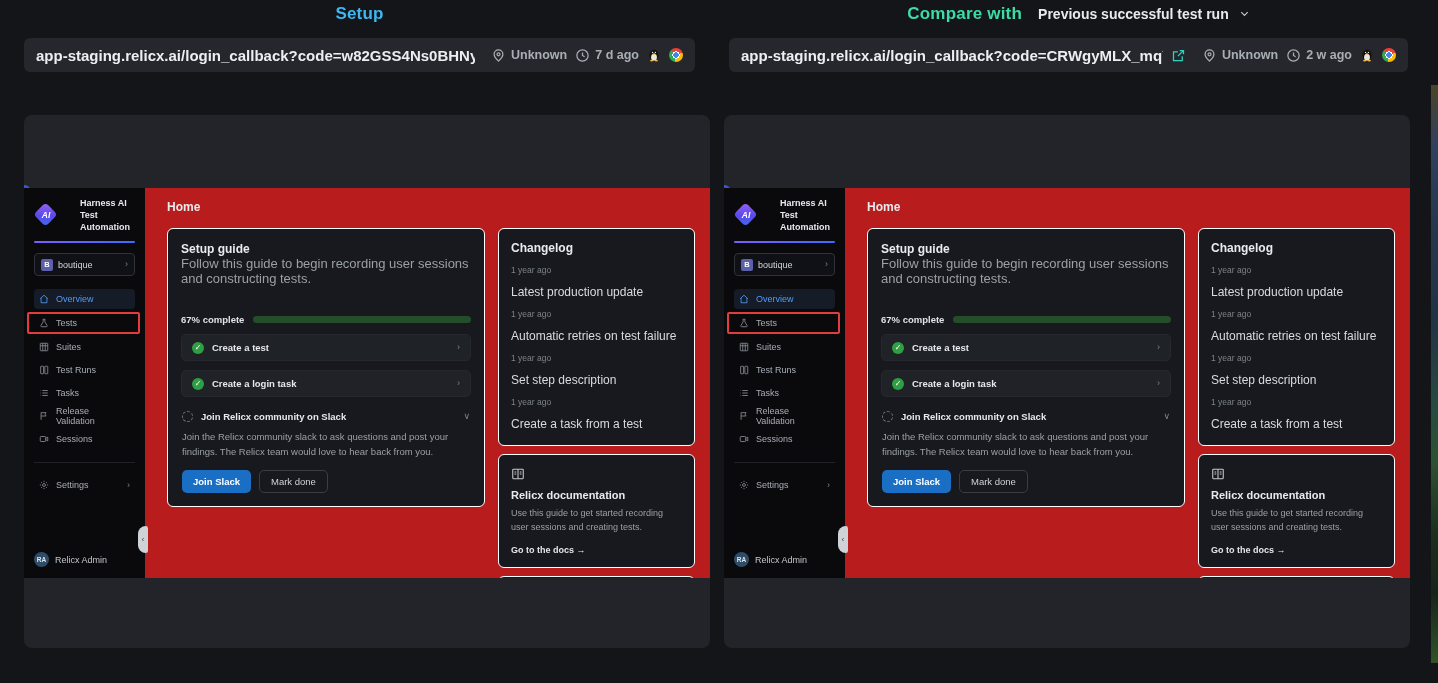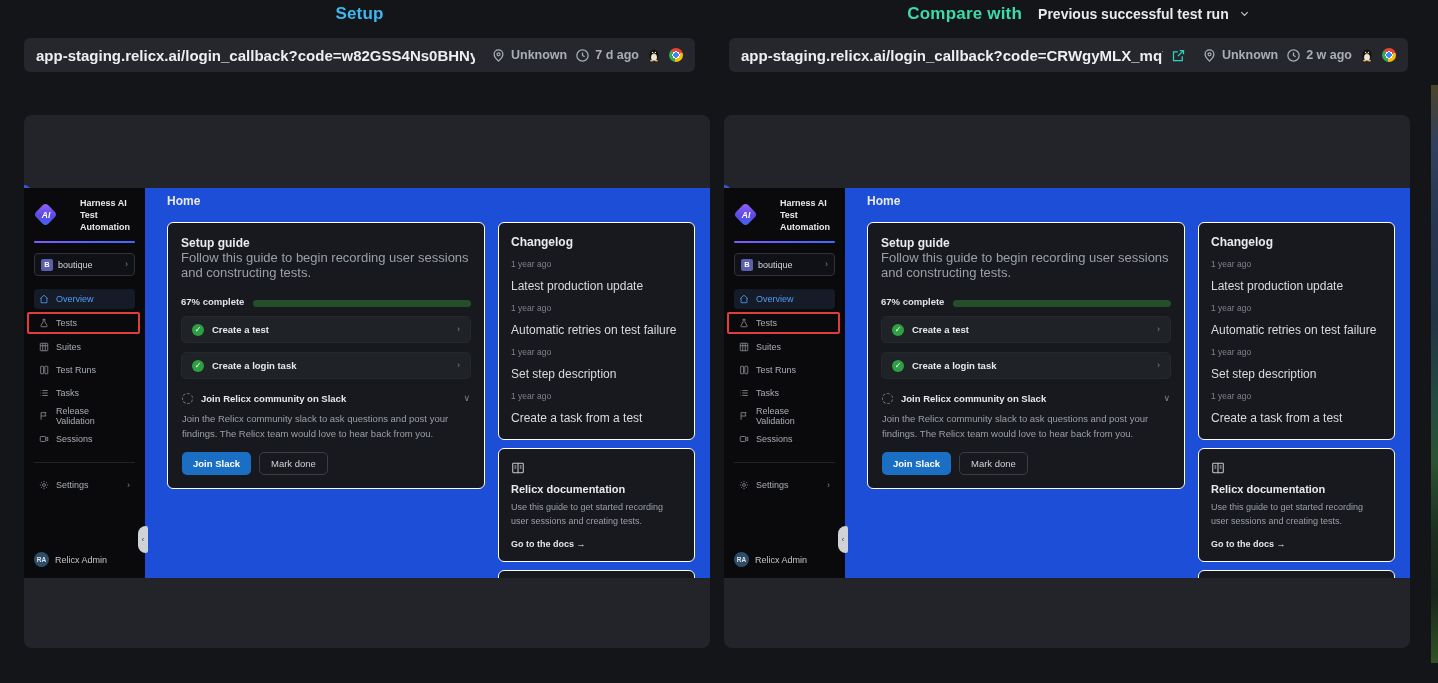--- a/index.html
+++ b/index.html
@@ -63,30 +63,30 @@
   .nav-label{font-size:9px}
   .nav-divider{height:1px;background:#202227;margin:10px 0 9px}
   .nav-end{margin-left:auto}
   .sb-user{position:absolute;left:10px;bottom:11px;display:flex;align-items:center;gap:6px}
   .avatar{width:15px;height:15px;border-radius:50%;background:#2e4d68;color:#e2e6ea;font-size:6.5px;font-weight:bold;display:flex;align-items:center;justify-content:center}
   .sb-user-name{font-size:9px;color:#c3c7cc}
   .collapse-handle{position:absolute;right:-3px;top:338px;width:10px;height:27px;background:#cfd2d6;
     border-radius:10px 3px 3px 10px;display:flex;align-items:center;justify-content:center;
     font-size:7px;color:#2a2c30;cursor:pointer;z-index:2}
 
-  .main{flex:1;padding:6px 15px 0 22px;background:#1d4ed8}
+  .main{flex:1;padding:12px 15px 0 22px;background:#b91c1c}
   .page-title{font-size:12px;font-weight:bold;color:#e8eaed}
   .cols{display:flex;gap:13px;margin-top:14px}
   .col-l{width:318px;flex:none}
   .col-r{flex:1;display:flex;flex-direction:column;gap:8px}
   .card{background:#17191e;border:1px solid #ffffff;border-radius:6px}
   .setup-card{padding:13px}
   .card-title{font-size:12px;font-weight:bold;color:#e8eaed}
   .setup-desc{font-size:13px;color:#9aa0a6;}
-  .prog-row{display:flex;align-items:flex-end;gap:9px;margin-top:16px}
+  .prog-row{display:flex;align-items:center;gap:9px;margin-top:28px}
   .prog-label{font-size:9.5px;font-weight:bold;color:#dfe2e6;white-space:nowrap}
   .prog-track{flex:1;height:7px;border-radius:4px;background:#234e29;overflow:hidden}
   .prog-fill{height:100%;background:#47b350;border-radius:4px}
   .check-row{margin-top:9px;background:#1f2227;border:1px solid #26282e;border-radius:5px;height:27px;
     display:flex;align-items:center;gap:8px;padding:0 10px;cursor:pointer}
   .check-circle{width:12px;height:12px;border-radius:50%;background:#2ea043;color:#fff;font-size:8px;line-height:1;
     display:flex;align-items:center;justify-content:center;flex:none}
   .check-label{font-size:9.5px;font-weight:bold;color:#e6e8ec;flex:1}
   .slack{margin-top:14px;padding:0 1px}
   .slack-head{display:flex;align-items:center;gap:8px;cursor:pointer}

